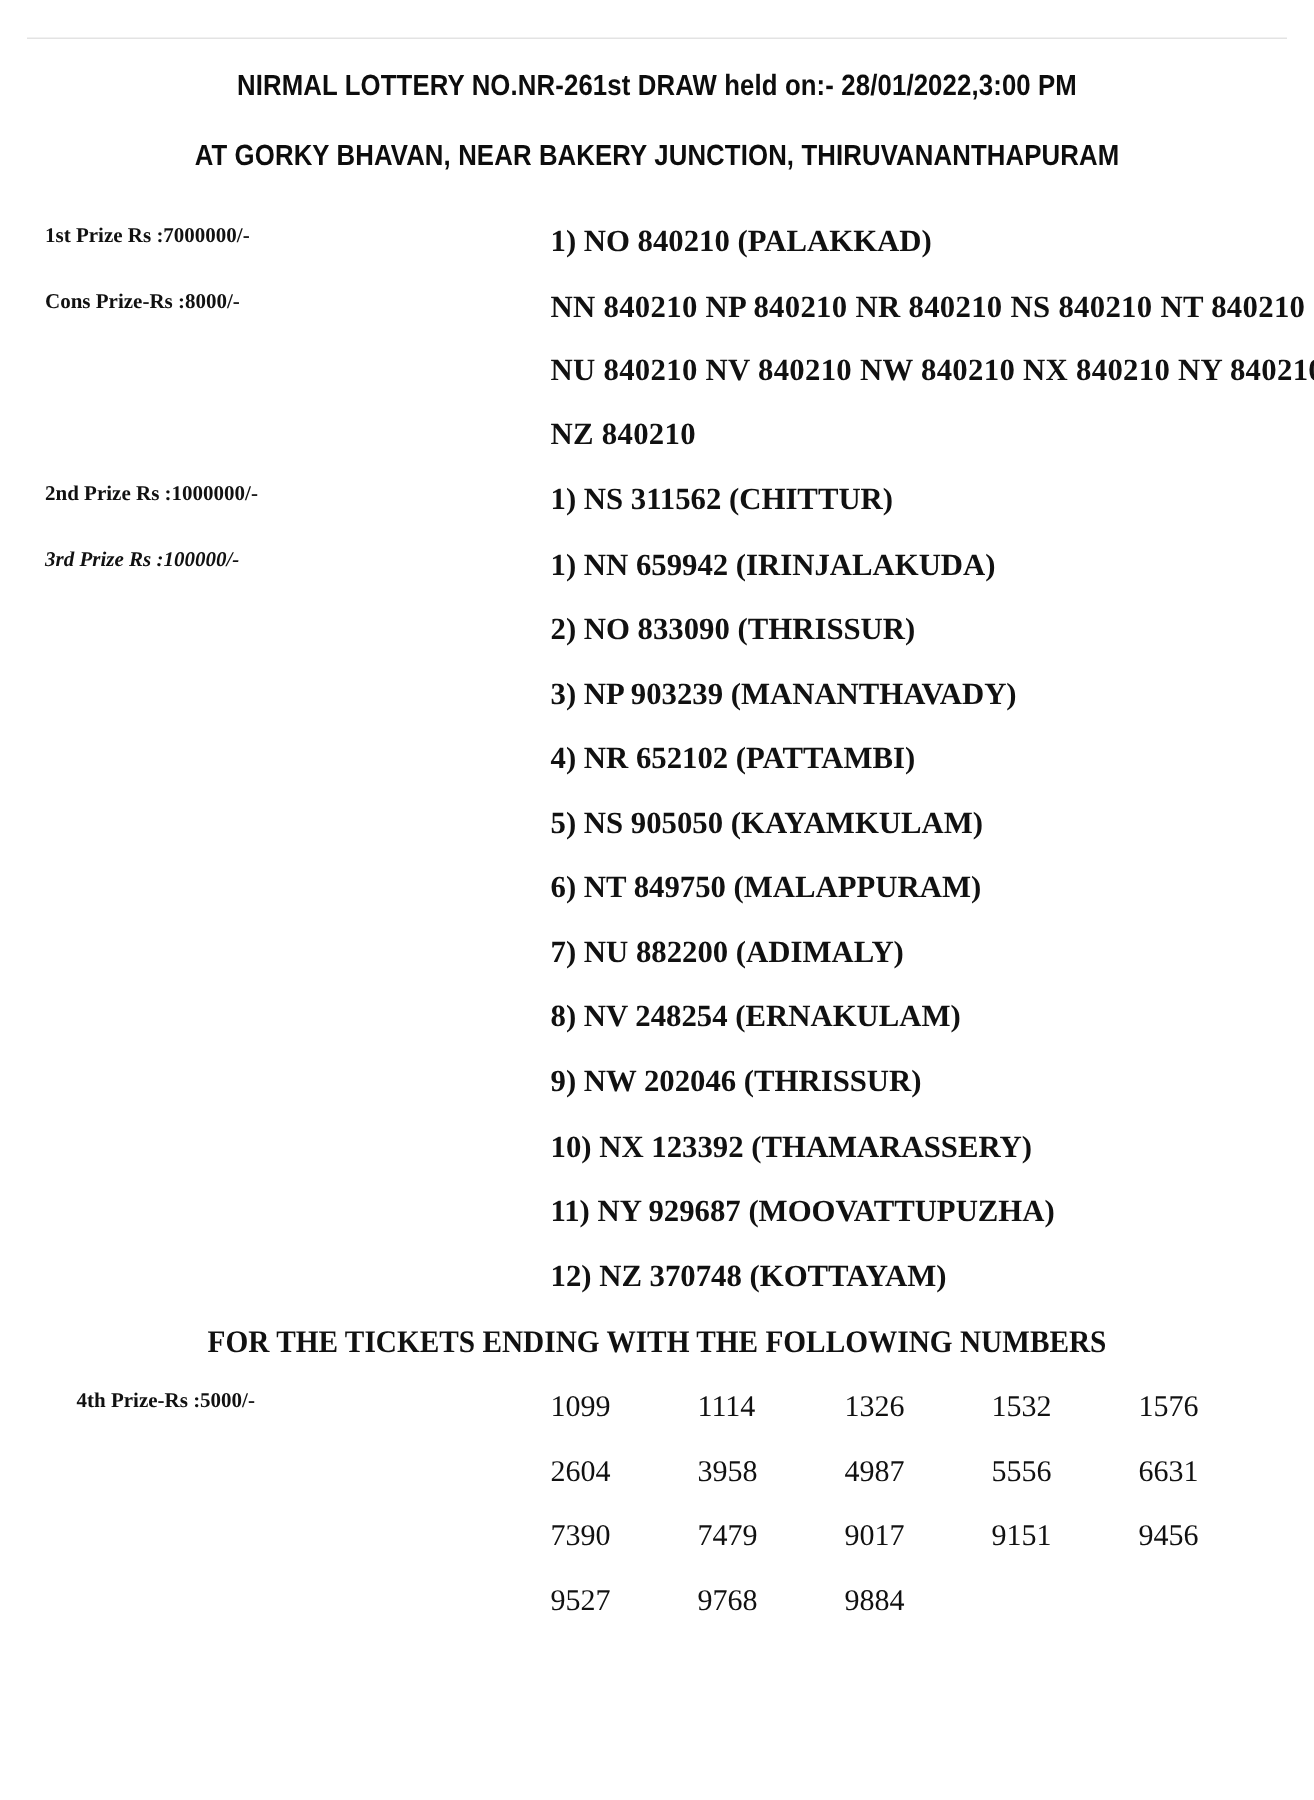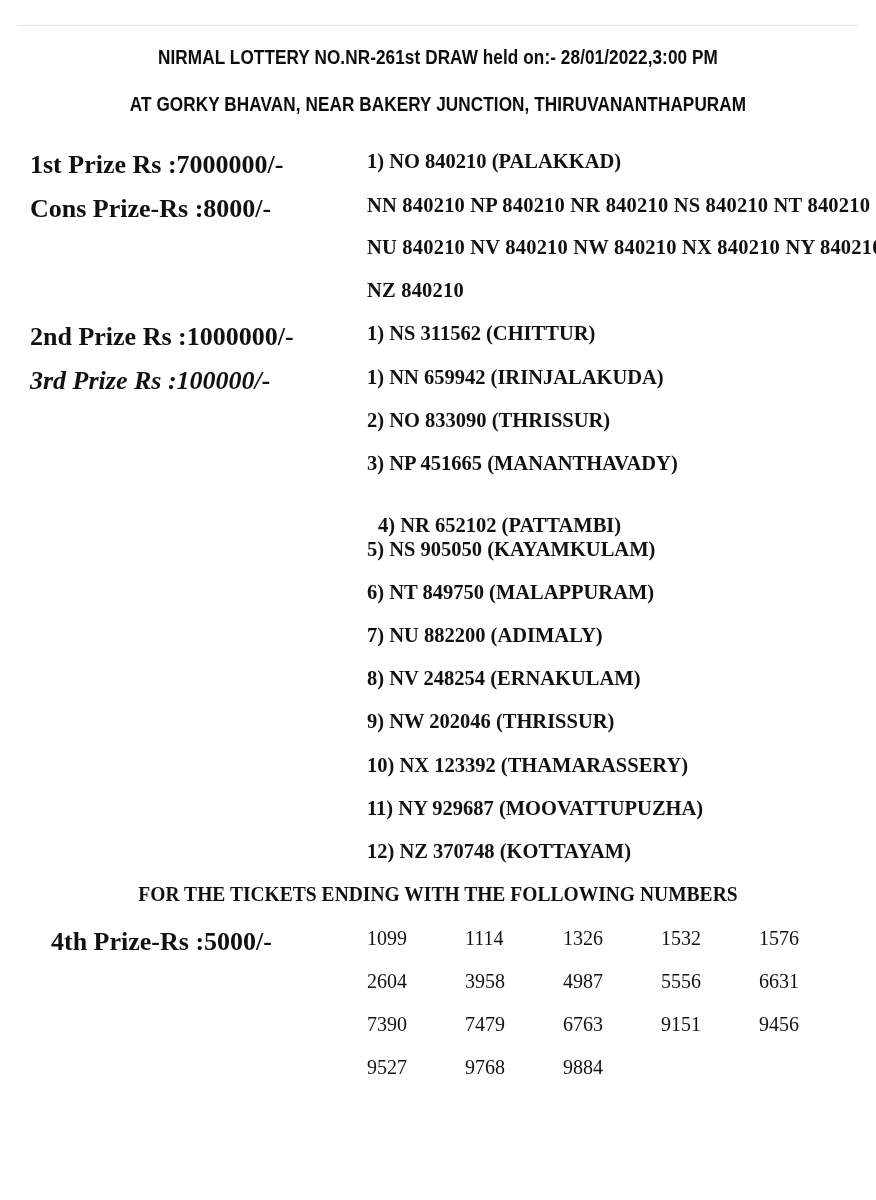--- a/index.html
+++ b/index.html
@@ -28,21 +28,21 @@
 
   .section-head {
     position:absolute; left:0; width:876px; text-align:center;
     font-family:"Liberation Serif", serif; font-weight:bold;
     font-size:21px; top:882px;
     transform:scaleX(0.93); transform-origin:center;
   }
 
   .label {
     position:absolute; left:30px;
-    font-weight:bold; font-size:26px;
+    font-weight:bold; font-size:14px;
     font-family:"Liberation Serif", serif;
     white-space:nowrap;
   }
 
   .val {
     position:absolute; left:367px;
     font-size:20.5px; font-weight:700;
     font-family:"Liberation Serif", serif;
     white-space:nowrap;
   }
@@ -71,22 +71,22 @@
   <div class="val cons-line" style="top:194px;">NN 840210 NP 840210 NR 840210  NS 840210 NT 840210</div>
   <div class="val cons-line" style="top:236px;">NU 840210 NV 840210 NW 840210 NX 840210 NY 840210</div>
   <div class="val cons-line" style="top:279px;">NZ 840210</div>
 
   <div class="label" style="top:322px;">2nd Prize Rs :1000000/-</div>
   <div class="val" style="top:322px;">1) NS 311562 (CHITTUR)</div>
 
   <div class="label" style="top:366px;font-style:italic;">3rd Prize Rs :100000/-</div>
   <div class="val" style="top:366px;">1) NN 659942 (IRINJALAKUDA)</div>
   <div class="val" style="top:409px;">2) NO 833090 (THRISSUR)</div>
-  <div class="val" style="top:452px;">3) NP 451665 (MANANTHAVADY)</div>
-  <div class="val" style="top:514px;margin-left:11px;">4) NR 652102 (PATTAMBI)</div>
+  <div class="val" style="top:452px;">3) NP 903239 (MANANTHAVADY)</div>
+  <div class="val" style="top:495px;">4) NR 652102 (PATTAMBI)</div>
   <div class="val" style="top:538px;">5) NS 905050 (KAYAMKULAM)</div>
   <div class="val" style="top:581px;">6) NT 849750 (MALAPPURAM)</div>
   <div class="val" style="top:624px;">7) NU 882200 (ADIMALY)</div>
   <div class="val" style="top:667px;">8) NV 248254 (ERNAKULAM)</div>
   <div class="val" style="top:710px;">9) NW 202046 (THRISSUR)</div>
   <div class="val" style="top:754px;">10) NX 123392 (THAMARASSERY)</div>
   <div class="val" style="top:797px;">11) NY 929687 (MOOVATTUPUZHA)</div>
   <div class="val" style="top:840px;">12) NZ 370748 (KOTTAYAM)</div>
 
   <div class="section-head">FOR THE TICKETS ENDING WITH THE FOLLOWING NUMBERS</div>
@@ -100,21 +100,21 @@
   <div class="gridnum" style="left:759px; top:927px;">1576</div>
 
   <div class="gridnum" style="left:367px; top:970px;">2604</div>
   <div class="gridnum" style="left:465px; top:970px;">3958</div>
   <div class="gridnum" style="left:563px; top:970px;">4987</div>
   <div class="gridnum" style="left:661px; top:970px;">5556</div>
   <div class="gridnum" style="left:759px; top:970px;">6631</div>
 
   <div class="gridnum" style="left:367px; top:1013px;">7390</div>
   <div class="gridnum" style="left:465px; top:1013px;">7479</div>
-  <div class="gridnum" style="left:563px; top:1013px;">6763</div>
+  <div class="gridnum" style="left:563px; top:1013px;">9017</div>
   <div class="gridnum" style="left:661px; top:1013px;">9151</div>
   <div class="gridnum" style="left:759px; top:1013px;">9456</div>
 
   <div class="gridnum" style="left:367px; top:1056px;">9527</div>
   <div class="gridnum" style="left:465px; top:1056px;">9768</div>
   <div class="gridnum" style="left:563px; top:1056px;">9884</div>
 
 </div>
 
 </body></html>

